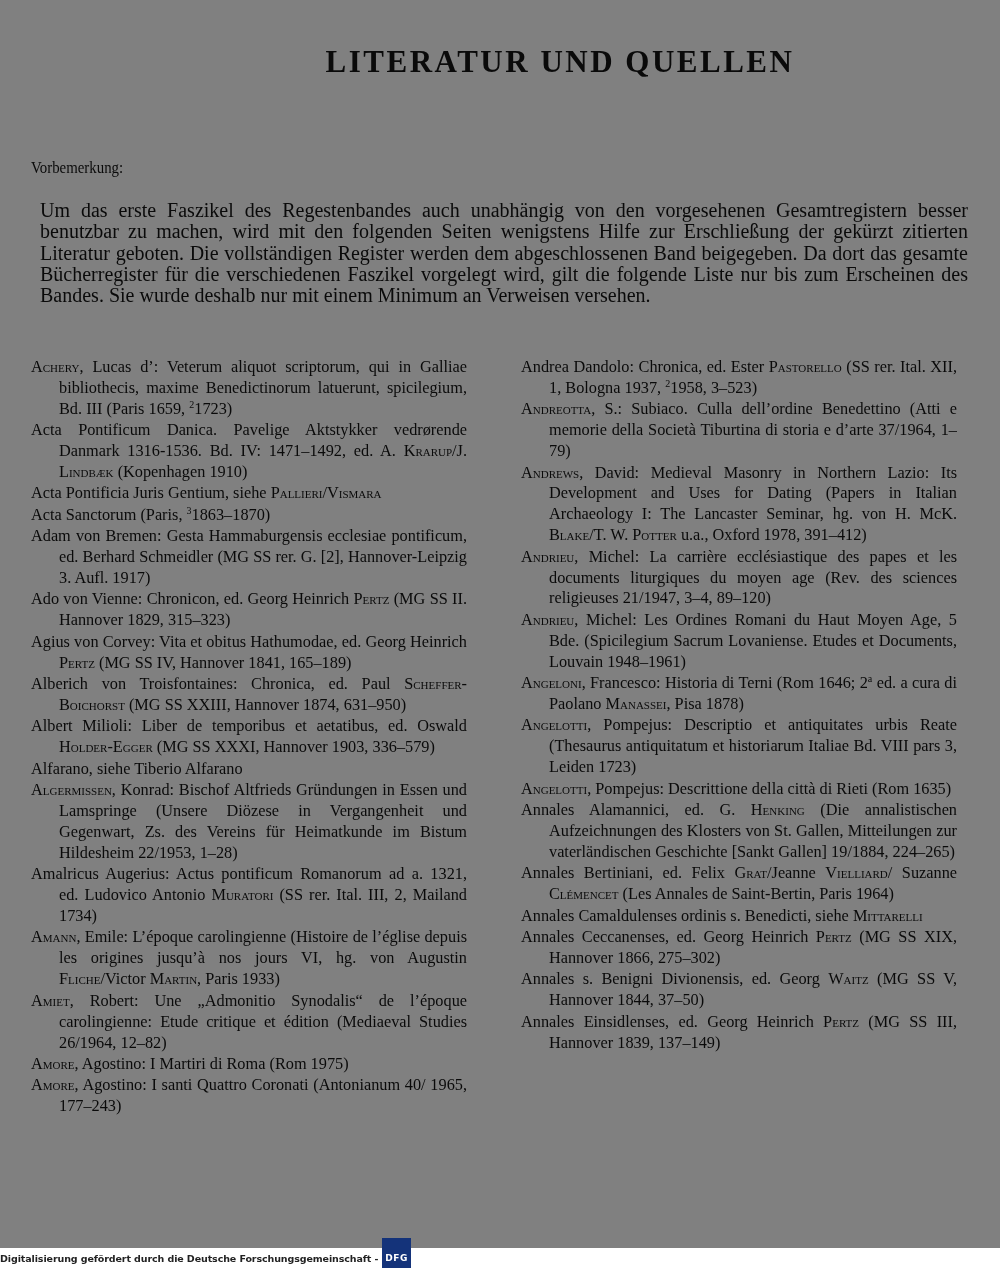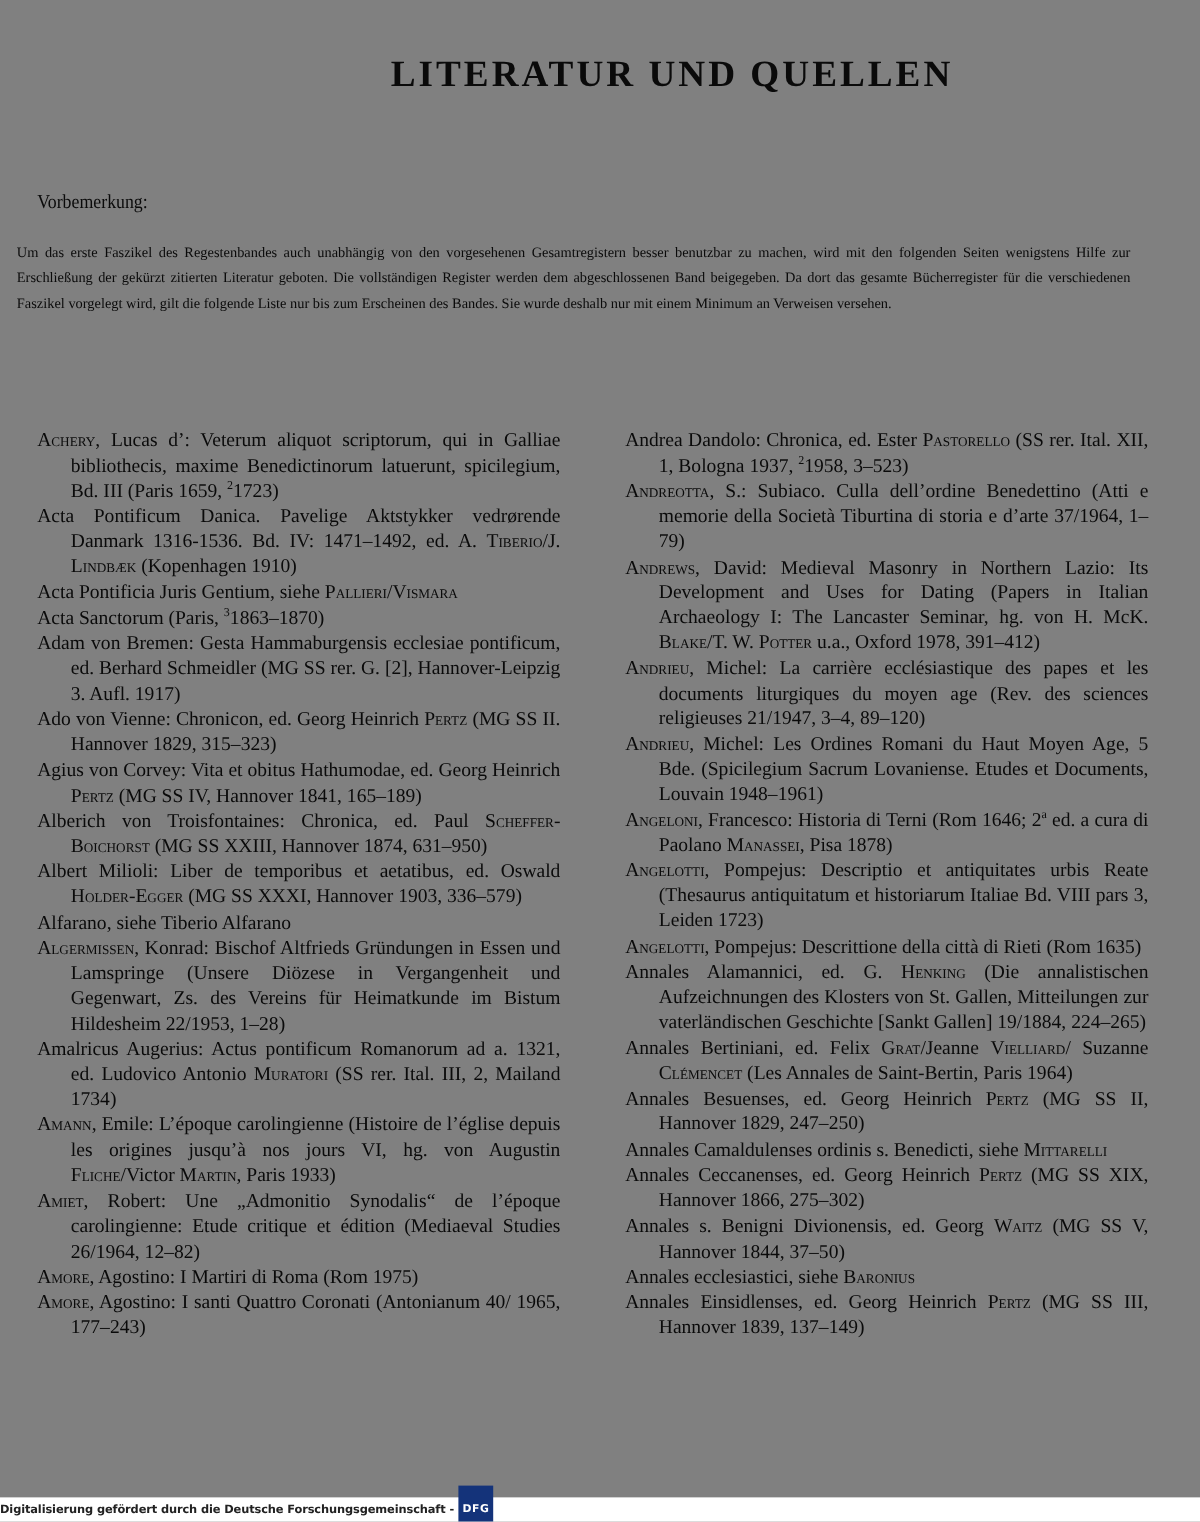--- a/index.html
+++ b/index.html
@@ -11,22 +11,22 @@
   }
   .title {
     position: absolute; top: 44px; left: 16px; width: 1000px; text-align: center;
     font-size: 31px; font-weight: bold; letter-spacing: 2.5px; margin: 0; padding-left: 44px;
   }
   .prelabel {
     position: absolute; left: 31px; top: 158px; font-size: 16.5px;
     transform: scaleX(0.9); transform-origin: left;
   }
   .preface {
-    position: absolute; left: 14px; top: 200px; width: 928px;
-    font-size: 12px; line-height: 21.3px; text-align: justify; margin: 0;
+    position: absolute; left: 40px; top: 200px; width: 928px;
+    font-size: 20px; line-height: 21.3px; text-align: justify; margin: 0;
   }
   .col {
     position: absolute; top: 357px; width: 436px;
     font-size: 16.3px; line-height: 20.9px;
   }
   .col.left { left: 31px; }
   .col.right { left: 521px; width: 436px; }
   .entry {
     padding-left: 28px; text-indent: -28px; text-align: justify;
     margin: 0 0 0.5px 0;
@@ -46,21 +46,21 @@
 </head>
 <body>
 
 <div class="page">
   <h1 class="title">LITERATUR UND QUELLEN</h1>
   <div class="prelabel">Vorbemerkung:</div>
   <p class="preface">Um das erste Faszikel des Regestenbandes auch unabhängig von den vorgesehenen Gesamtregistern besser benutzbar zu machen, wird mit den folgenden Seiten wenigstens Hilfe zur Erschließung der gekürzt zitierten Literatur geboten. Die vollständigen Register werden dem abgeschlossenen Band beigegeben. Da dort das gesamte Bücherregister für die verschiedenen Faszikel vorgelegt wird, gilt die folgende Liste nur bis zum Erscheinen des Bandes. Sie wurde deshalb nur mit einem Minimum an Verweisen versehen.</p>
 
   <div class="col left">
       <p class="entry"><span class="sc">Achery</span><span>, Lucas d’: Veterum aliquot scriptorum, qui in Galliae bibliothecis, maxime Benedictinorum latuerunt, spicilegium, Bd. III (Paris 1659, </span><sup style="font-size: 10px; line-height: 0;">2</sup><span>1723)</span></p>
-      <p class="entry"><span>Acta Pontificum Danica. Pavelige Aktstykker vedrørende Danmark 1316-1536. Bd. IV: 1471–1492, ed. A. </span><span class="sc">Tiberio</span><span>/J. </span><span class="sc">Lindbæk</span><span> (Kopenhagen 1910)</span></p>
+      <p class="entry"><span>Acta Pontificum Danica. Pavelige Aktstykker vedrørende Danmark 1316-1536. Bd. IV: 1471–1492, ed. A. </span><span class="sc">Krarup</span><span>/J. </span><span class="sc">Lindbæk</span><span> (Kopenhagen 1910)</span></p>
       <p class="entry"><span>Acta Pontificia Juris Gentium, siehe </span><span class="sc">Pallieri</span><span>/</span><span class="sc">Vismara</span></p>
       <p class="entry"><span>Acta Sanctorum (Paris, </span><sup style="font-size: 10px; line-height: 0;">3</sup><span>1863–1870)</span></p>
       <p class="entry"><span>Adam von Bremen: Gesta Hammaburgensis ecclesiae pontificum, ed. Berhard Schmeidler (MG SS rer. G. [2], Hannover-Leipzig 3. Aufl. 1917)</span></p>
       <p class="entry"><span>Ado von Vienne: Chronicon, ed. Georg Heinrich </span><span class="sc">Pertz</span><span> (MG SS II. Hannover 1829, 315–323)</span></p>
       <p class="entry"><span>Agius von Corvey: Vita et obitus Hathumodae, ed. Georg Heinrich </span><span class="sc">Pertz</span><span> (MG SS IV, Hannover 1841, 165–189)</span></p>
       <p class="entry"><span>Alberich von Troisfontaines: Chronica, ed. Paul </span><span class="sc">Scheffer-Boichorst</span><span> (MG SS XXIII, Hannover 1874, 631–950)</span></p>
       <p class="entry"><span>Albert Milioli: Liber de temporibus et aetatibus, ed. Oswald </span><span class="sc">Holder-Egger</span><span> (MG SS XXXI, Hannover 1903, 336–579)</span></p>
       <p class="entry"><span>Alfarano, siehe Tiberio Alfarano</span></p>
       <p class="entry"><span class="sc">Algermissen</span><span>, Konrad: Bischof Altfrieds Gründungen in Essen und Lamspringe (Unsere Diözese in Vergangenheit und Gegenwart, Zs. des Vereins für Heimatkunde im Bistum Hildesheim 22/1953, 1–28)</span></p>
       <p class="entry"><span>Amalricus Augerius: Actus pontificum Romanorum ad a. 1321, ed. Ludovico Antonio </span><span class="sc">Muratori</span><span> (SS rer. Ital. III, 2, Mailand 1734)</span></p>
@@ -73,25 +73,23 @@
       <p class="entry"><span>Andrea Dandolo: Chronica, ed. Ester </span><span class="sc">Pastorello</span><span> (SS rer. Ital. XII, 1, Bologna 1937, </span><sup style="font-size: 10px; line-height: 0;">2</sup><span>1958, 3–523)</span></p>
       <p class="entry"><span class="sc">Andreotta</span><span>, S.: Subiaco. Culla dell’ordine Benedettino (Atti e memorie della Società Tiburtina di storia e d’arte 37/1964, 1–79)</span></p>
       <p class="entry"><span class="sc">Andrews</span><span>, David: Medieval Masonry in Northern Lazio: Its Development and Uses for Dating (Papers in Italian Archaeology I: The Lancaster Seminar, hg. von H. McK. </span><span class="sc">Blake</span><span>/T. W. </span><span class="sc">Potter</span><span> u.a., Oxford 1978, 391–412)</span></p>
       <p class="entry"><span class="sc">Andrieu</span><span>, Michel: La carrière ecclésiastique des papes et les documents liturgiques du moyen age (Rev. des sciences religieuses 21/1947, 3–4, 89–120)</span></p>
       <p class="entry"><span class="sc">Andrieu</span><span>, Michel: Les Ordines Romani du Haut Moyen Age, 5 Bde. (Spicilegium Sacrum Lovaniense. Etudes et Documents, Louvain 1948–1961)</span></p>
       <p class="entry"><span class="sc">Angeloni</span><span>, Francesco: Historia di Terni (Rom 1646; 2</span><sup style="font-size: 10px; line-height: 0;">a</sup><span> ed. a cura di Paolano </span><span class="sc">Manassei</span><span>, Pisa 1878)</span></p>
       <p class="entry"><span class="sc">Angelotti</span><span>, Pompejus: Descriptio et antiquitates urbis Reate (Thesaurus antiquitatum et historiarum Italiae Bd. VIII pars 3, Leiden 1723)</span></p>
       <p class="entry"><span class="sc">Angelotti</span><span>, Pompejus: Descrittione della città di Rieti (Rom 1635)</span></p>
       <p class="entry"><span>Annales Alamannici, ed. G. </span><span class="sc">Henking</span><span> (Die annalistischen Aufzeichnungen des Klosters von St. Gallen, Mitteilungen zur vaterländischen Geschichte [Sankt Gallen] 19/1884, 224–265)</span></p>
       <p class="entry"><span>Annales Bertiniani, ed. Felix </span><span class="sc">Grat</span><span>/Jeanne </span><span class="sc">Vielliard</span><span>/ Suzanne </span><span class="sc">Clémencet</span><span> (Les Annales de Saint-Bertin, Paris 1964)</span></p>
-      <p class="entry"><span>Annales Besuenses, ed. Georg Heinrich </span><span class="sc">Pertz</span><span> (MG SS II, Hannover 1829, 247–250)</span></p>
       <p class="entry"><span>Annales Camaldulenses ordinis s. Benedicti, siehe </span><span class="sc">Mittarelli</span></p>
       <p class="entry"><span>Annales Ceccanenses, ed. Georg Heinrich </span><span class="sc">Pertz</span><span> (MG SS XIX, Hannover 1866, 275–302)</span></p>
       <p class="entry"><span>Annales s. Benigni Divionensis, ed. Georg </span><span class="sc">Waitz</span><span> (MG SS V, Hannover 1844, 37–50)</span></p>
-      <p class="entry"><span>Annales ecclesiastici, siehe </span><span class="sc">Baronius</span></p>
       <p class="entry"><span>Annales Einsidlenses, ed. Georg Heinrich </span><span class="sc">Pertz</span><span> (MG SS III, Hannover 1839, 137–149)</span></p>
     </div>
 </div>
 
 <div class="footer">
   <span class="footer-text">Digitalisierung gefördert durch die Deutsche Forschungsgemeinschaft -</span>
   <span class="dfg-badge">DFG</span>
 </div>
 
 </body></html>

